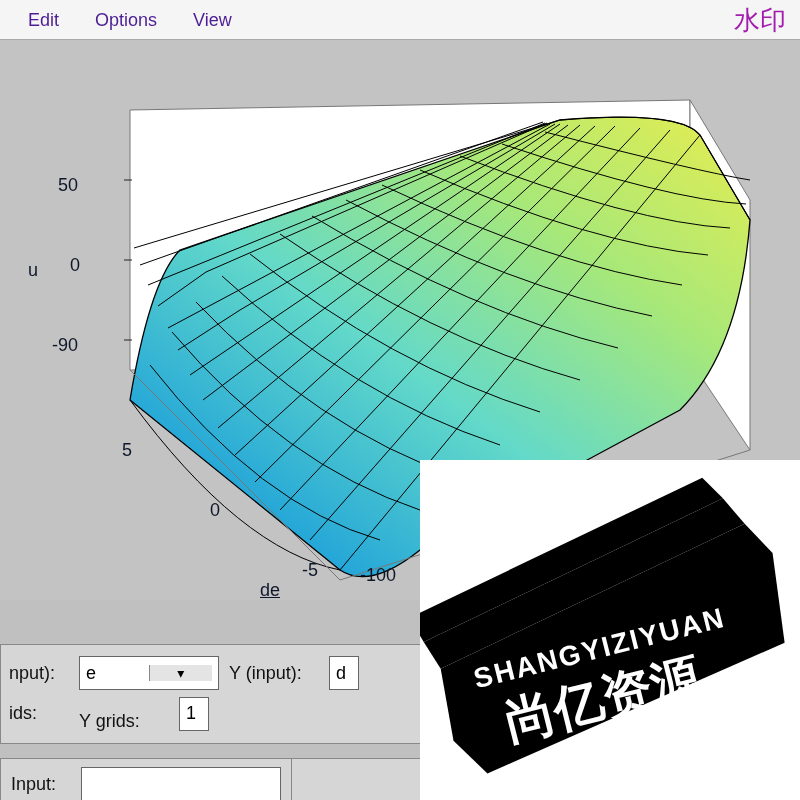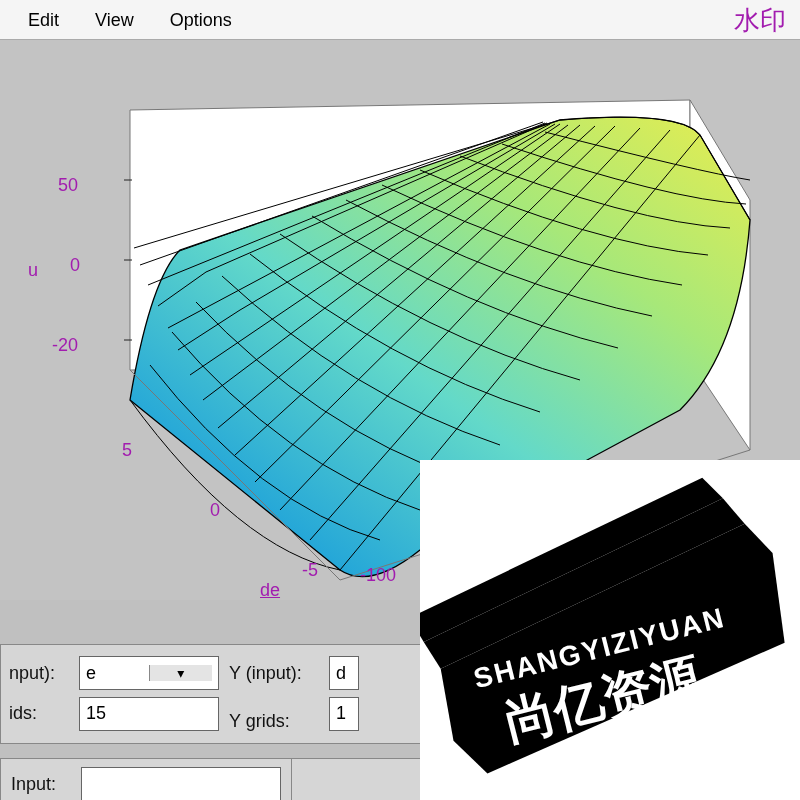--- a/index.html
+++ b/index.html
@@ -19,21 +19,21 @@
     border-bottom: 1px solid #aaa;
     display: flex;
     align-items: center;
     padding: 0 10px;
     position: relative;
   }
   .menubar .item {
     padding: 0 18px;
     height: 40px;
     line-height: 40px;
-    color: #000000;
+    color: #4c1d95;
     cursor: pointer;
   }
   .menubar .wm {
     position: absolute;
     right: 14px;
     top: 0;
     height: 40px;
     line-height: 40px;
     color: #a21caf;
     font-size: 26px;
@@ -46,21 +46,21 @@
     background: #c3c3c3;
   }
   .plot-area svg {
     position: absolute;
     left: 40px;
     top: 10px;
   }
   .axis-label {
     position: absolute;
     font-size: 18px;
-    color: #a21caf;
+    color: #0f172a;
   }
   
   .controls {
     position: absolute;
     left: 0;
     top: 644px;
     width: 800px;
   }
   .panel {
     background: #d6d6d6;
@@ -132,22 +132,22 @@
     height: 340px;
     background: #fff;
   }
   .logo svg { width: 100%; height: 100%; }
 </style>
 </head>
 <body>
 
 <div class="menubar">
   <div class="item">Edit</div>
+  <div class="item">Options</div>
   <div class="item">View</div>
-  <div class="item">Options</div>
   <div class="wm">水印</div>
 </div>
 
 <div class="plot-area">
   <svg width="720" height="540" viewBox="0 0 720 540">
 
     <polygon points="90,60 650,50 650,310 90,320" fill="#ffffff" stroke="#777" stroke-width="1"></polygon>
     <polygon points="650,50 710,150 710,400 650,310" fill="#ffffff" stroke="#777" stroke-width="1"></polygon>
 
     <g stroke="#222" stroke-width="1">
@@ -221,21 +221,21 @@
     </g>
 
     <g stroke="#777" stroke-width="1" fill="none">
       <line x1="90" y1="320" x2="300" y2="530"></line>
       <line x1="300" y1="530" x2="710" y2="400"></line>
     </g>
   </svg>
 
   <div class="axis-label" style="left:58px; top:135px;">50</div>
   <div class="axis-label" style="left:70px; top:215px;">0</div>
-  <div class="axis-label" style="left:52px; top:295px;">-20</div>
+  <div class="axis-label" style="left:52px; top:295px;">-90</div>
   <div class="axis-label" style="left:28px; top:220px;">u</div>
 
   <div class="axis-label" style="left:122px; top:400px;">5</div>
   <div class="axis-label" style="left:210px; top:460px;">0</div>
   <div class="axis-label" style="left:302px; top:520px;">-5</div>
   <div class="axis-label" style="left:260px; top:540px;text-decoration:underline;">de</div>
 
   <div class="axis-label" style="left:360px; top:525px;">-100</div>
 </div>
 
@@ -247,23 +247,20 @@
         <span>e</span>
         <span class="chev">▾</span>
       </div>
       <span class="lbl" style="min-width:90px;">Y (input):</span>
       <div class="field" style="min-width:30px;">
         <span>d</span>
       </div>
     </div>
     <div class="row">
       <span class="lbl">ids:</span>
-      <div class="field">
-        <span>15</span>
-      </div>
       <span class="lbl" style="min-width:90px;margin-top:16px;">Y grids:</span>
       <div class="field" style="min-width:30px;">
         <span>1</span>
       </div>
     </div>
   </div>
 
   <div class="panel2">
     <div class="seg">
       <span class="lbl">Input:</span>

